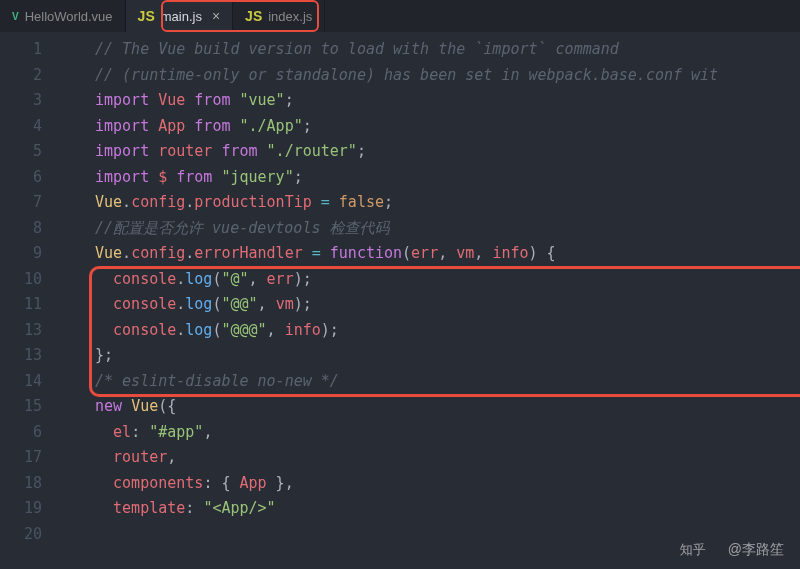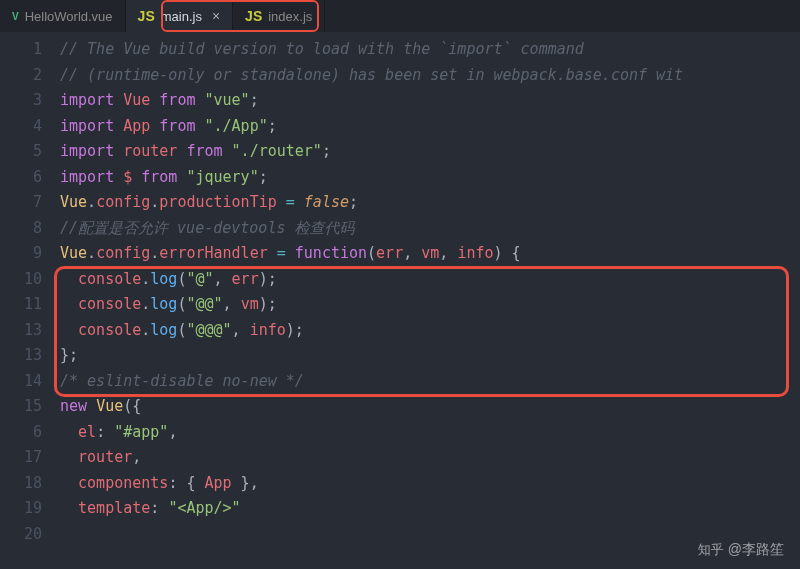--- a/index.html
+++ b/index.html
@@ -68,34 +68,35 @@
 }
 .gutter div {
   height: 25.5px;
   line-height: 25.5px;
   padding-right: 18px;
 }
 .code {
   flex: 1;
   padding-top: 5px;
   position: relative;
+  margin-left: 35px;
 }
 .line {
   height: 25.5px;
   line-height: 25.5px;
   white-space: pre;
   color: #abb2bf;
 }
 .cm { color: #5c6370; font-style: italic; }
 .kw { color: #c678dd; }
 .vr { color: #e06c75; }
 .pr { color: #e06c75; }
 .fn { color: #61afef; }
 .st { color: #98c379; }
-.cn { color: #d19a66; font-style: italic; }
+.cn { color: #d19a66; }
 .op { color: #56b6c2; }
 .pl { color: #abb2bf; }
 .def { color: #e5c07b; }
 .highlight-code {
   position: absolute;
   left: -6px;
   top: 234px;
   width: 735px;
   height: 131px;
   border: 3px solid #e74c3c;
@@ -105,21 +106,21 @@
 }
 .watermark {
   position: absolute;
   bottom: 10px;
   right: 16px;
   color: rgba(255,255,255,0.55);
   font-size: 14px;
   font-family: -apple-system, sans-serif;
   display: flex;
   align-items: center;
-  gap: 4px;
+  gap: 22px;
 }
 .watermark-icon {
   font-size: 13px;
 }
 </style>
 </head>
 <body>
 
 <div class="tab-bar">
   <div class="tab">

